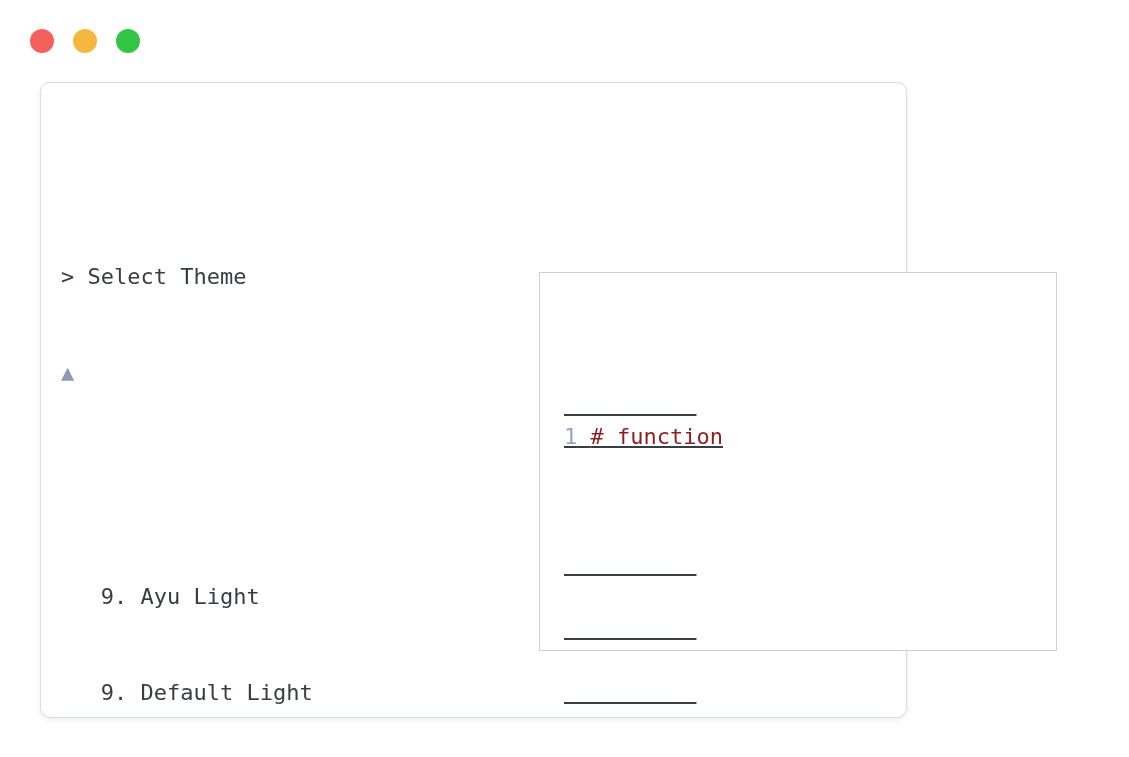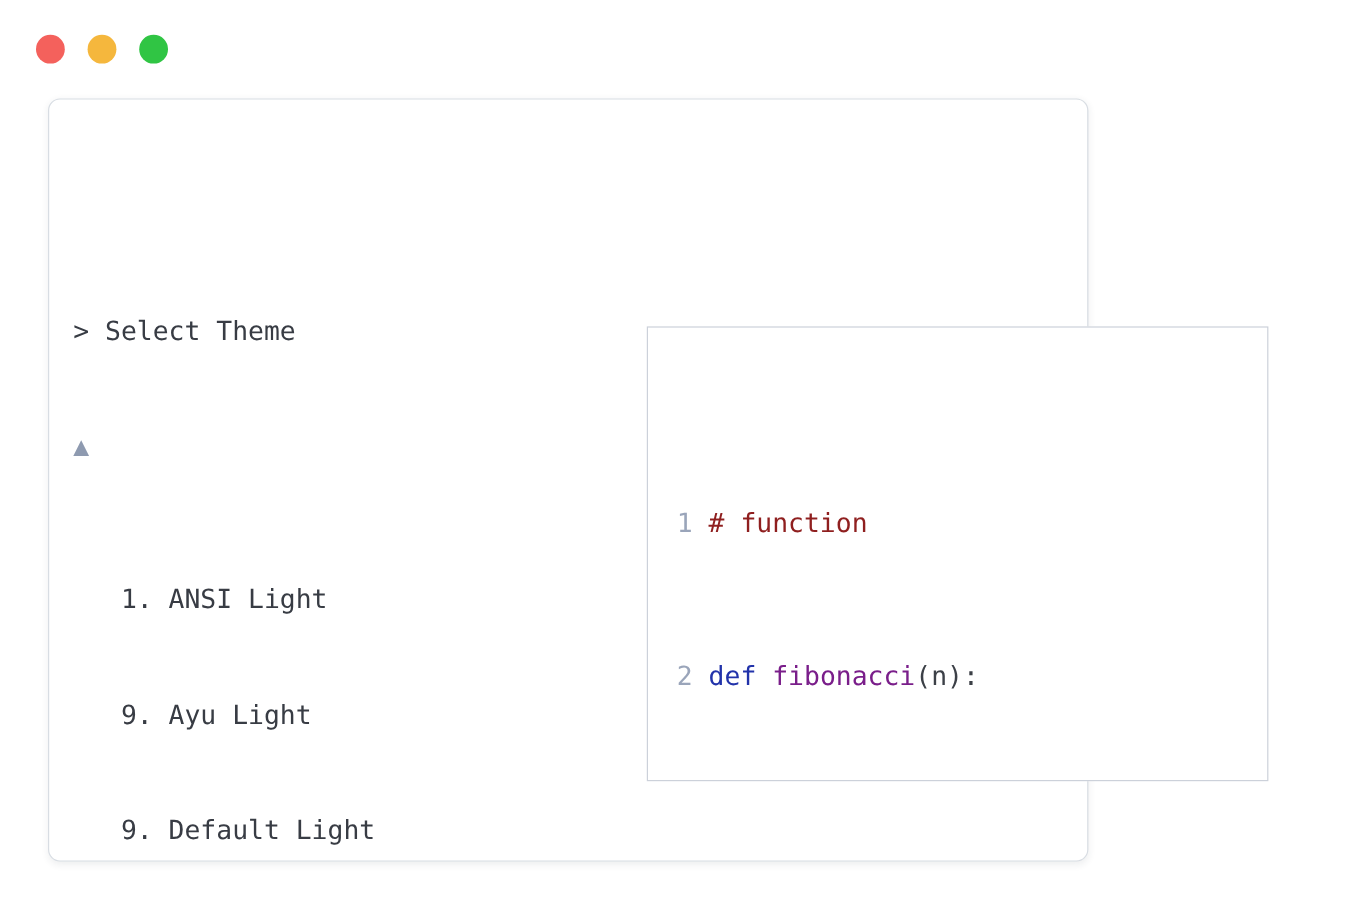--- a/index.html
+++ b/index.html
@@ -22,21 +22,21 @@
 
   .line{height:32px;}
   .prompt{color:#383c44;}
   .arrow-up{color:#8e9ab0;}
   .marker{color:#169a2f;}
   .item-label{color:#383c44;}
   .variant{color:#9aa5b8;}
 
   .preview-title{color:#383c44;}
   .preview-box{box-sizing:border-box;width:518px;height:379px;margin-top:11px;
-               border:1.5px solid #ccd1da;background:#ffffff;padding:52px 10px 0 24px;}
+               border:1.5px solid #ccd1da;background:#ffffff;padding:52px 10px 0 24px;text-decoration:underline;}
   .code-line{height:32px;width:fit-content;padding:0 8px;margin-left:-8px;color:#3c4047;}
   .ln{color:#9aa5ba;}
   .com{color:#8f1f1f;}
   .kwd{color:#2233aa;}
   .typ{color:#7a1e8a;}
   .pln{color:#3c4047;}
 </style>
 </head>
 <body>
 
@@ -48,42 +48,41 @@
     <button class="dot green"></button>
   </div>
 
   <div class="panel mono">
     <div class="cols">
 
       <div class="left-col">
         <div class="line prompt">&gt; Select Theme</div>
         <div class="line arrow-up">▲</div>
 
-        <div class="line"><span class="marker">  </span><span class="item-label"> 1. ANSI Light</span><span class="variant"></span></div>
+        <div class="line"><span class="marker">  </span><span class="variant"></span></div>
         <div class="line"><span class="marker">  </span><span class="item-label"> 9. Ayu Light</span><span class="variant"></span></div>
         <div class="line"><span class="marker">  </span><span class="item-label"> 9. Default Light</span><span class="variant"></span></div>
         
         
         
         
         
         
         
         
         
 
         
       </div>
 
       <div class="right-col">
         <div class="preview-box">
 
           <div class="code-line"><span class="ln">1</span><span class="pln"> </span><span class="com"># function</span></div>
 
-          <div class="code-line"><span class="ln">2</span><span class="pln"> </span><span class="kwd">def</span><span class="pln"> </span><span class="typ">fibonacci</span><span class="pln">(n):</span></div>
 
           
 
           
 
           
 
           
 
           

